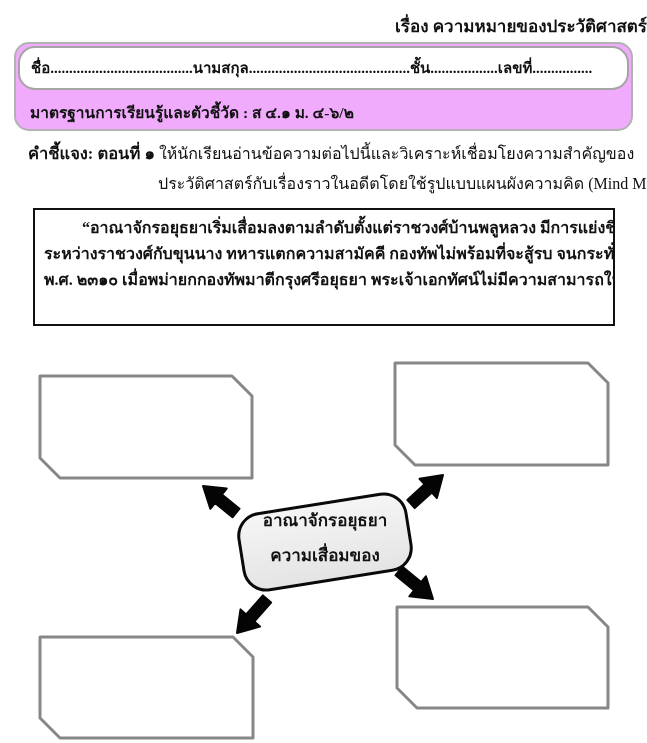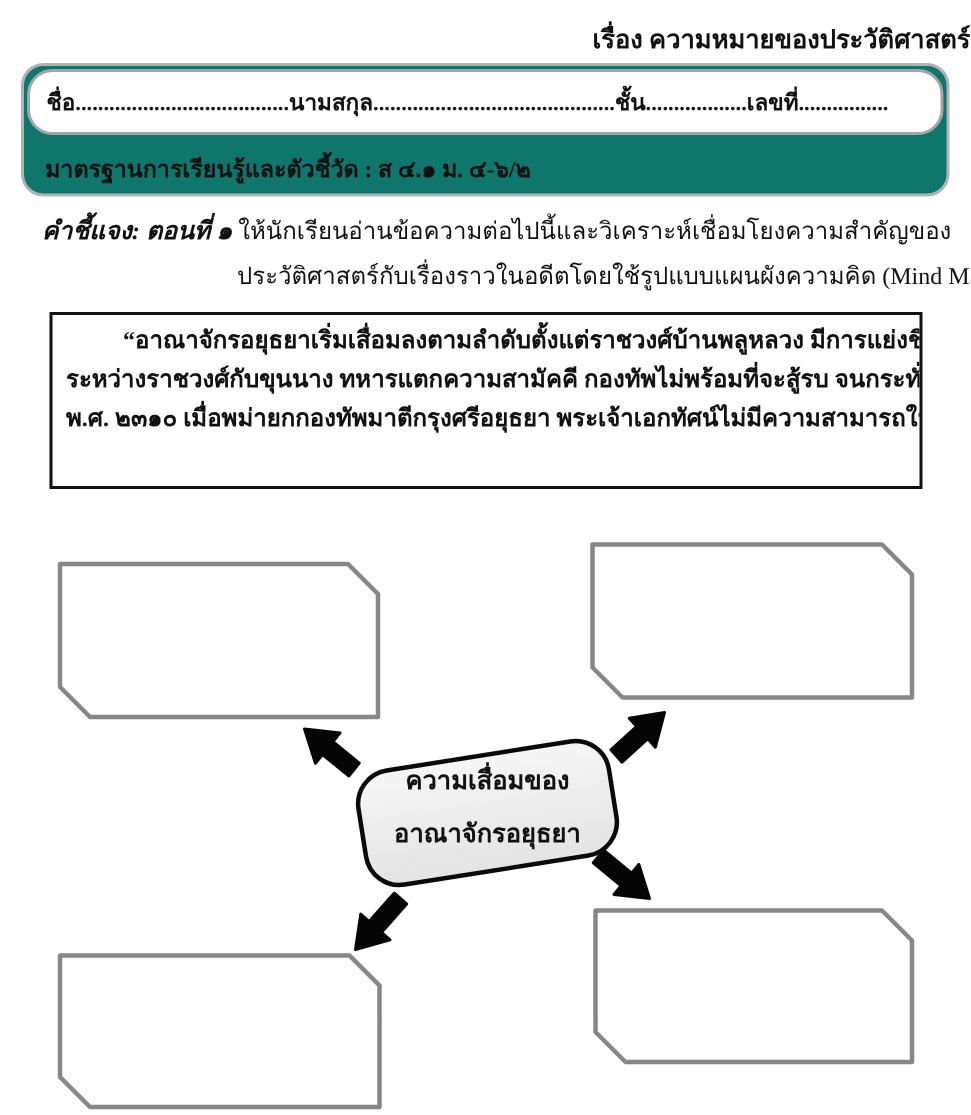--- a/index.html
+++ b/index.html
@@ -7,34 +7,34 @@
     position:relative;width:647px;height:743px;background:#ffffff;
     font-family:"Liberation Serif","DejaVu Serif",serif;color:#111;overflow:hidden;
   }
   .title{
     position:absolute;top:12px;left:0;width:100%;text-align:right;
     font-size:17px;font-weight:bold;white-space:nowrap;
   }
   
   .info-panel{
     position:absolute;top:42px;left:14px;width:619px;height:89px;
-    background:#0f766e;border:2px solid #b2b2b2;border-radius:15px;box-sizing:border-box;
+    background:#f0abfc;border:2px solid #b2b2b2;border-radius:15px;box-sizing:border-box;
   }
   .name-box{
     position:absolute;top:2px;left:2px;right:2px;height:44px;
     background:#ffffff;border:2px solid #a5a5a5;border-radius:17px;box-sizing:border-box;
     display:flex;align-items:center;padding:0 11px;
     font-size:15px;font-weight:bold;white-space:nowrap;overflow:hidden;
   }
   .standard-line{
     position:absolute;left:14px;top:56px;font-size:15.5px;font-weight:bold;white-space:nowrap;
   }
   
   .instr-line1{position:absolute;left:28px;top:140px;font-size:16px;white-space:nowrap;}
-  .instr-label{font-weight:bold;font-size:16.5px;font-style:italic;}
+  .instr-label{font-weight:bold;font-size:16.5px;}
   .instr-line2{position:absolute;left:158px;top:171px;font-size:16px;white-space:nowrap;}
   
   .passage-box{
     position:absolute;top:208px;left:33px;width:582px;height:118px;
     border:2px solid #111;box-sizing:border-box;padding:5px 9px;overflow:hidden;
   }
   .passage-line{font-size:16px;font-weight:bold;line-height:26px;white-space:nowrap;}
   .passage-line.indent{text-indent:38px;}
   
   .mindmap{position:absolute;top:350px;left:0;width:647px;height:393px;}
@@ -81,18 +81,18 @@
       <polygon points="397,257 588,257 608,277 608,358 417,358 397,338" fill="#ffffff" stroke="#878787" stroke-width="3" stroke-linejoin="round"></polygon>
 
       <polygon points="239.5,158.7 222.0,144.4 226.7,138.6 203,136 210.3,158.8 215.0,153.0 232.5,167.3" fill="#050505" stroke="#050505" stroke-width="2" stroke-linejoin="round"></polygon>
       <polygon points="414.7,158.1 431.9,142.5 436.9,148.1 443,125 419.5,128.8 424.5,134.3 407.3,149.9" fill="#050505" stroke="#050505" stroke-width="2" stroke-linejoin="round"></polygon>
       <polygon points="395.5,225.2 414.1,240.5 409.3,246.3 433,249 425.9,226.3 421.1,232.1 402.5,216.8" fill="#050505" stroke="#050505" stroke-width="2" stroke-linejoin="round"></polygon>
       <polygon points="262.9,245.4 246.1,264.4 240.5,259.4 237,283 260.0,276.6 254.3,271.6 271.1,252.6" fill="#050505" stroke="#050505" stroke-width="2" stroke-linejoin="round"></polygon>
     </svg>
 
     <div class="center-bubble"></div>
     <div class="center-label">
+      <div class="l">อาณาจักรอยุธยา</div>
       <div class="l">ความเสื่อมของ</div>
-      <div class="l">อาณาจักรอยุธยา</div>
     </div>
   </div>
 
 </div>
 
 </body></html>

